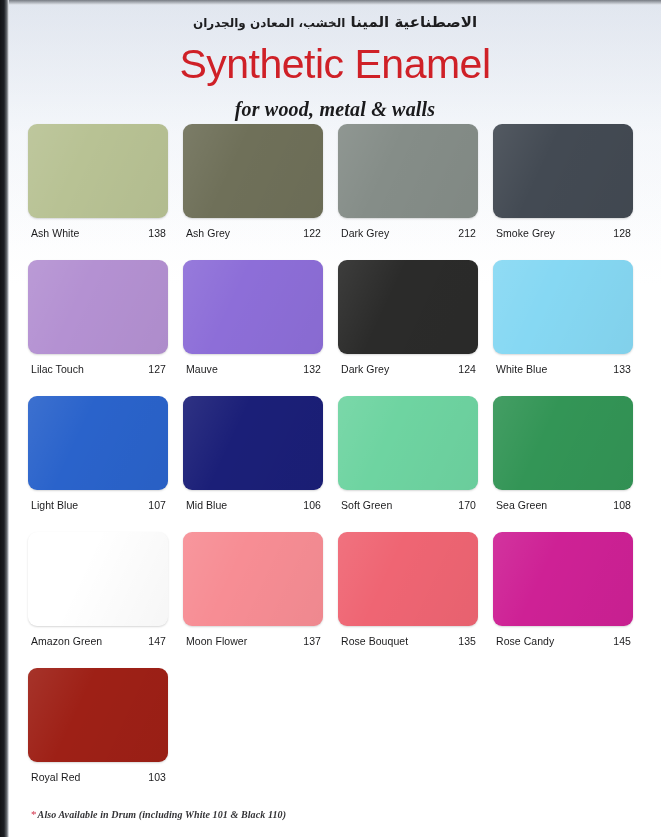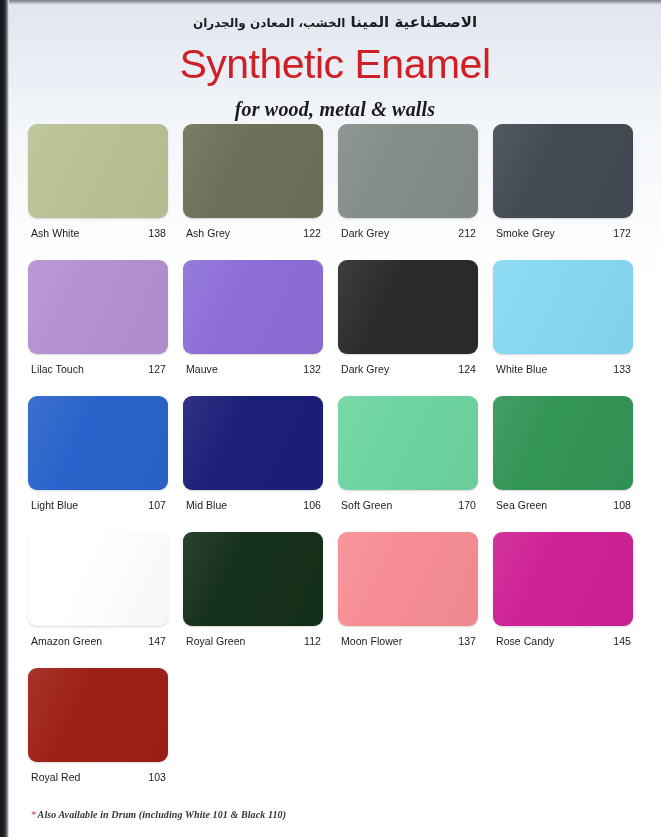--- a/index.html
+++ b/index.html
@@ -176,21 +176,21 @@
         <div class="swatch-chip" style="background: rgb(133, 141, 136);"></div>
         <div class="swatch-caption">
           <span class="swatch-name">Dark Grey</span>
           <span class="swatch-code">212</span>
         </div>
       </div>
       <div class="swatch-cell">
         <div class="swatch-chip" style="background: rgb(67, 74, 83);"></div>
         <div class="swatch-caption">
           <span class="swatch-name">Smoke Grey</span>
-          <span class="swatch-code">172</span>
+          <span class="swatch-code">128</span>
         </div>
       </div>
       <div class="swatch-cell">
         <div class="swatch-chip" style="background: rgb(180, 145, 210);"></div>
         <div class="swatch-caption">
           <span class="swatch-name">Lilac Touch</span>
           <span class="swatch-code">127</span>
         </div>
       </div>
       <div class="swatch-cell">
@@ -243,31 +243,31 @@
         </div>
       </div>
       <div class="swatch-cell">
         <div class="swatch-chip"></div>
         <div class="swatch-caption">
           <span class="swatch-name">Amazon Green</span>
           <span class="swatch-code">147</span>
         </div>
       </div>
       <div class="swatch-cell">
-        <div class="swatch-chip" style="background: rgb(21, 48, 26);"></div>
-        <div class="swatch-caption">
-          <span class="swatch-name">Royal Green</span>
-          <span class="swatch-code">112</span>
-        </div>
-      </div>
-      <div class="swatch-cell">
         <div class="swatch-chip" style="background: rgb(247, 141, 148);"></div>
         <div class="swatch-caption">
           <span class="swatch-name">Moon Flower</span>
           <span class="swatch-code">137</span>
+        </div>
+      </div>
+      <div class="swatch-cell">
+        <div class="swatch-chip" style="background: rgb(239, 101, 115);"></div>
+        <div class="swatch-caption">
+          <span class="swatch-name">Rose Bouquet</span>
+          <span class="swatch-code">135</span>
         </div>
       </div>
       <div class="swatch-cell">
         <div class="swatch-chip" style="background: rgb(206, 33, 149);"></div>
         <div class="swatch-caption">
           <span class="swatch-name">Rose Candy</span>
           <span class="swatch-code">145</span>
         </div>
       </div>
       <div class="swatch-cell">

